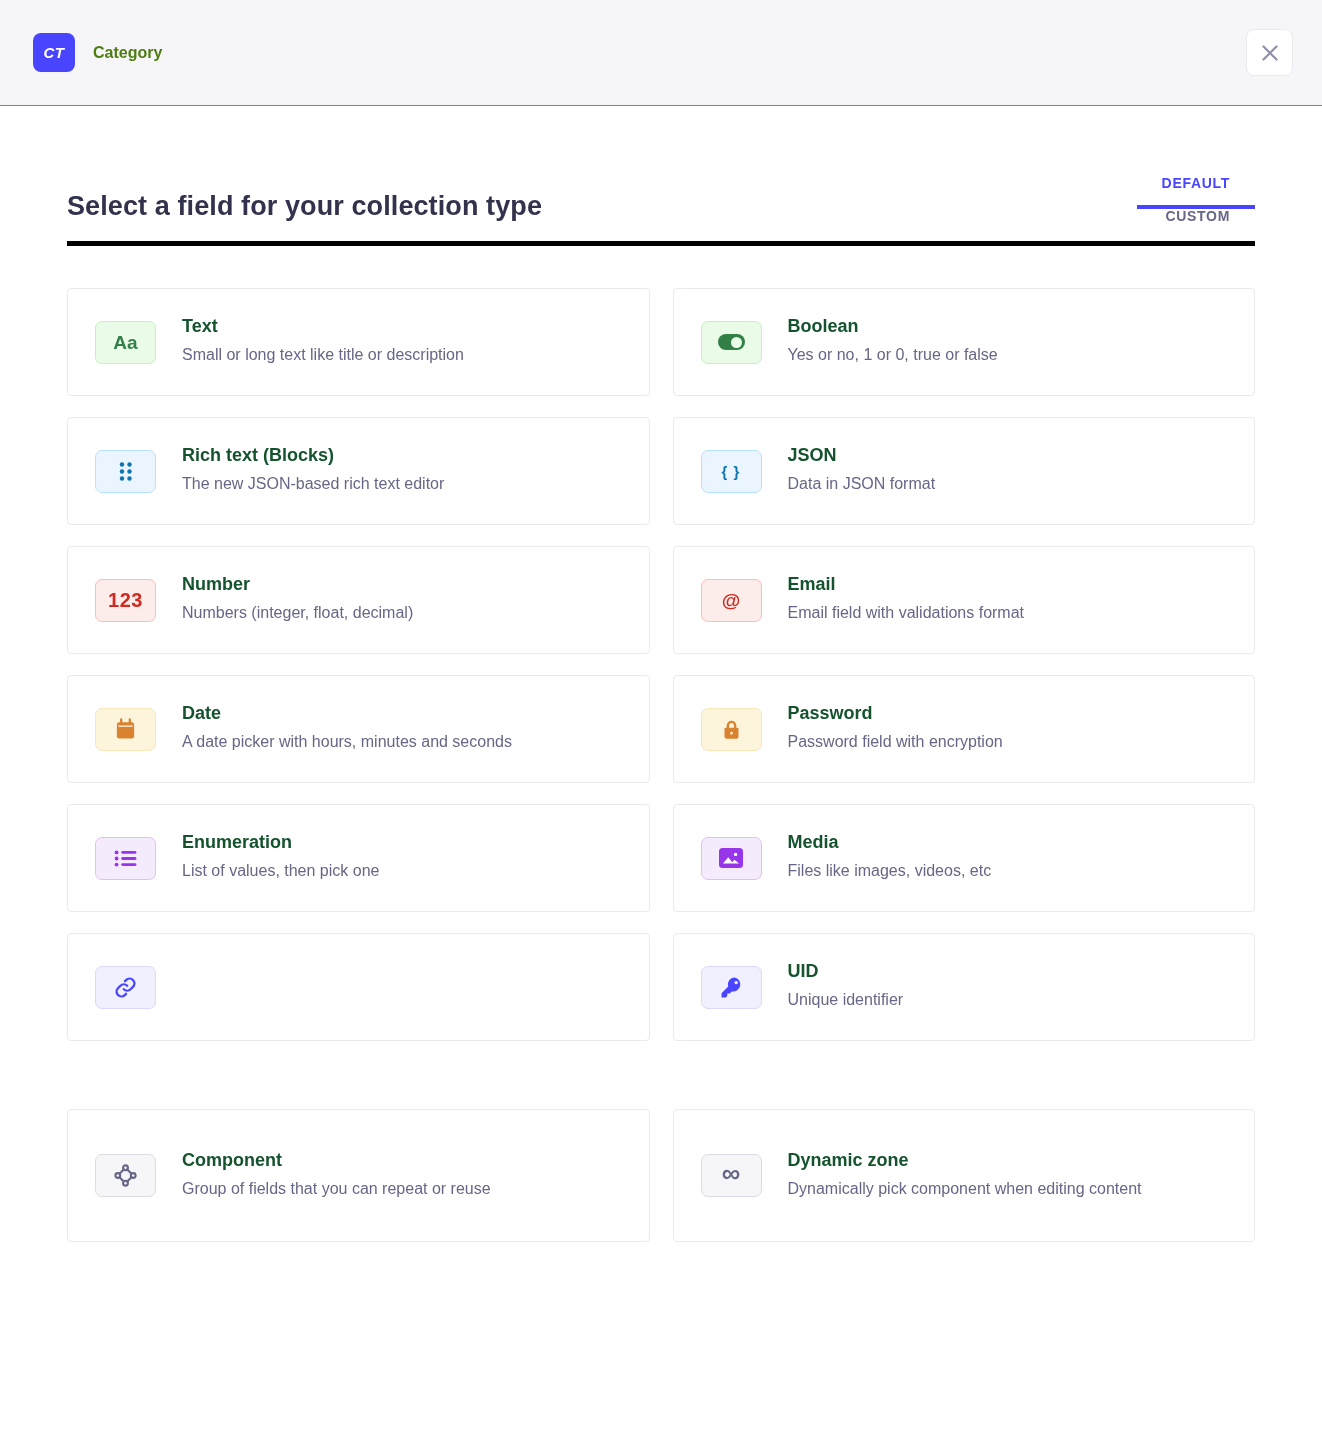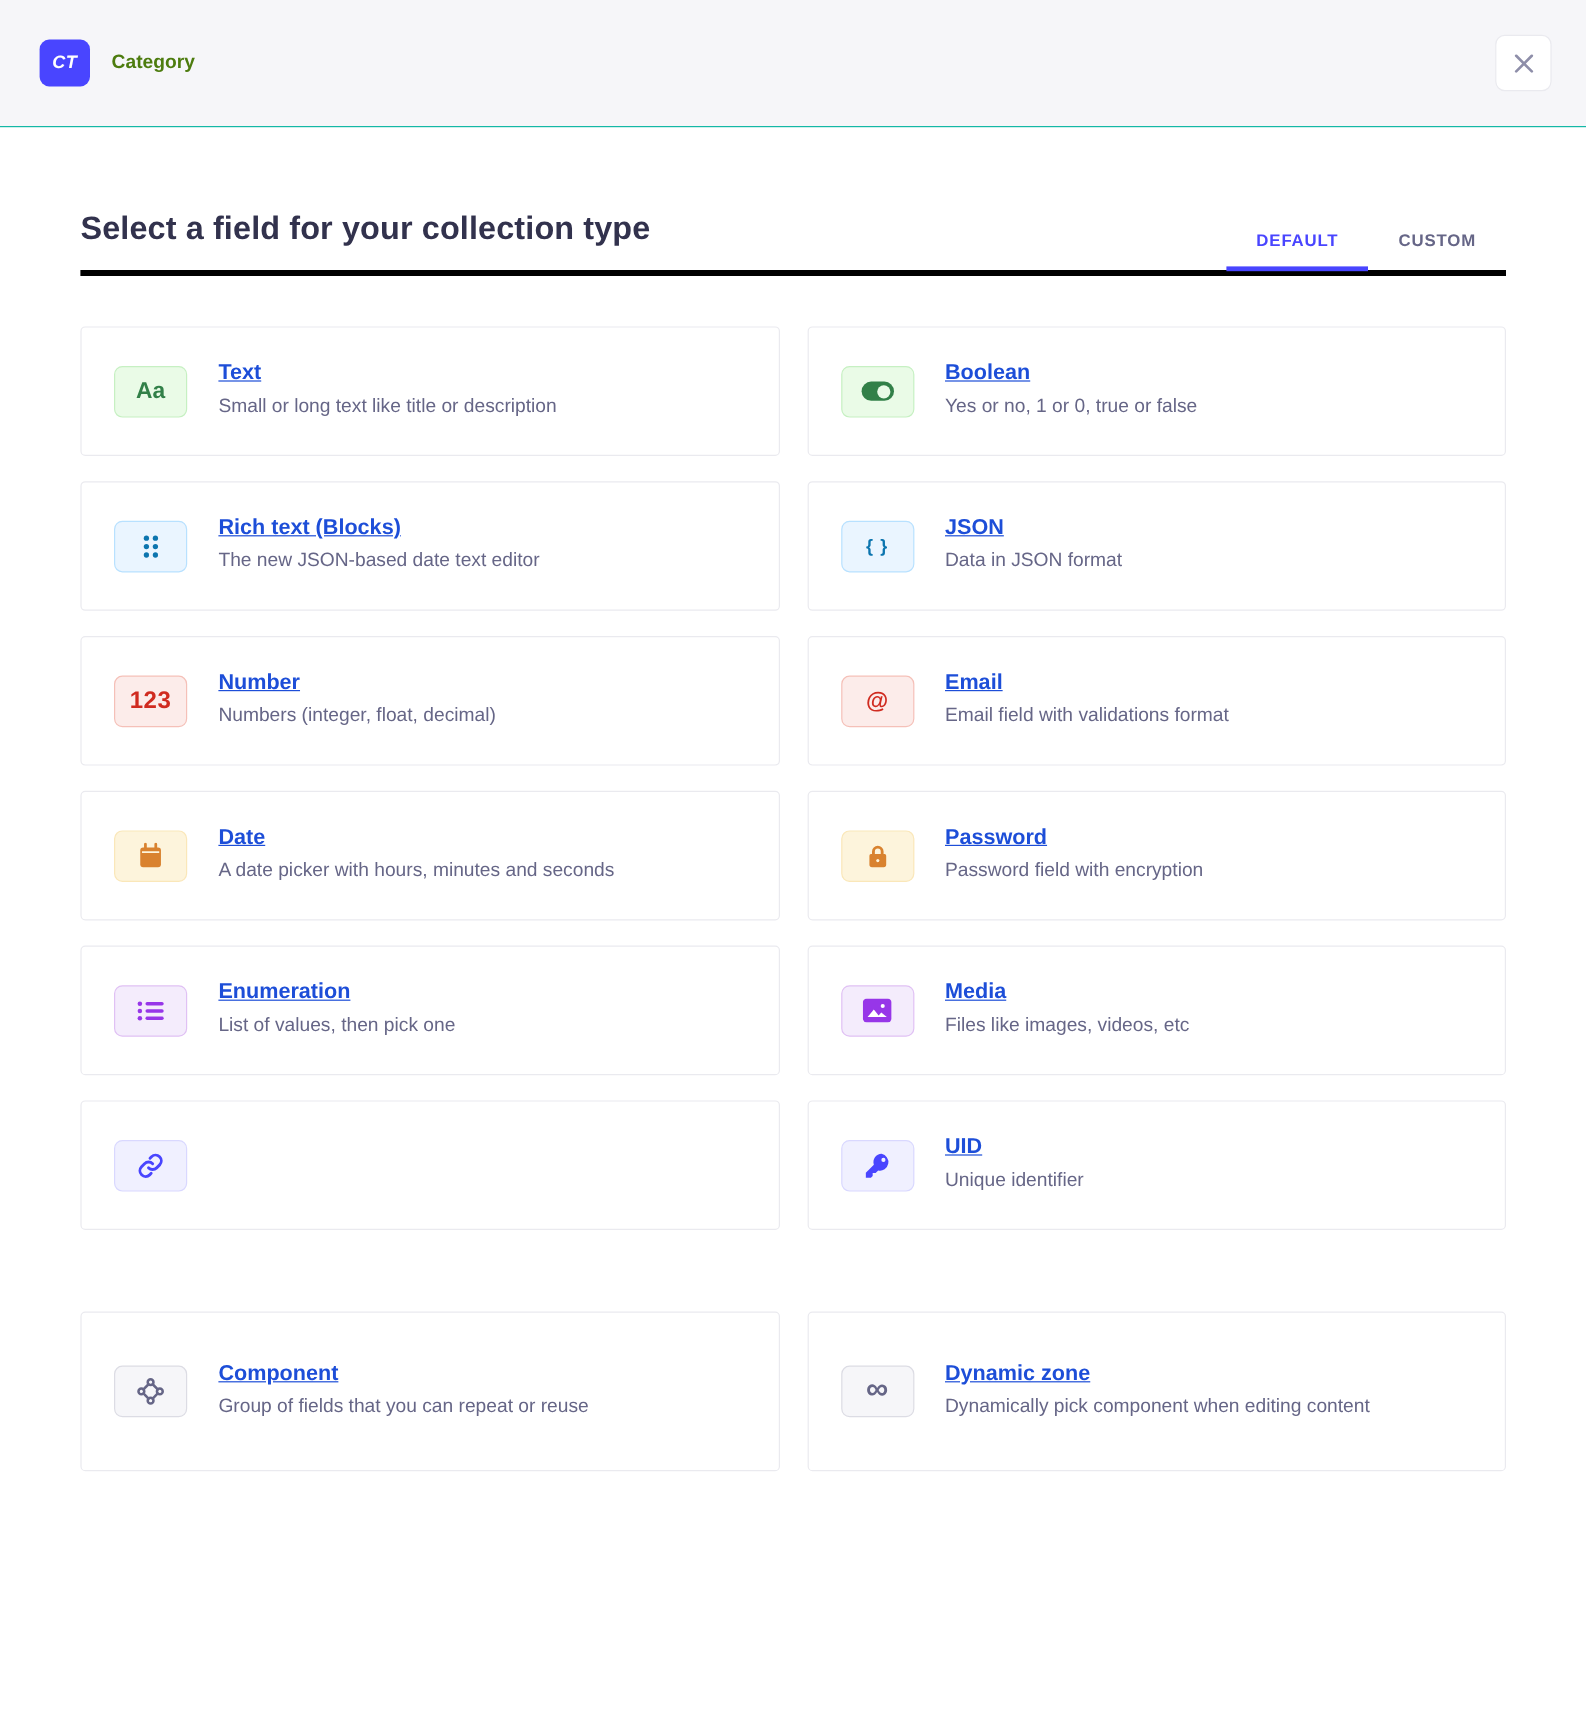--- a/index.html
+++ b/index.html
@@ -34,21 +34,21 @@
   }
   .close-btn svg { display: block; }
   
   .content { padding: 0 67px; }
   .title-row {
     display: flex; justify-content: space-between; align-items: flex-end;
     border-bottom: 5px solid #000000;
     padding-top: 69px;
   }
   .page-title { font-size: 27px; font-weight: 700; color: #32324d; margin: 0 0 19px 0; letter-spacing: .1px; }
-  .tabs { display: flex; align-items: flex-end; }
+  .tabs { display: flex; align-items: flex-end; flex-direction: column; }
   .tab {
     font-size: 14px; font-weight: 700; letter-spacing: .7px;
     color: #666687; padding: 0 25px 17px; position: relative; cursor: pointer;
     background: none; border: none; font-family: inherit;
   }
   .tab.active { color: #4945ff; }
   .tab.active::after {
     content: ""; position: absolute; left: 0; right: 0; bottom: -1px;
     height: 4px; background: #4945ff;
   }
@@ -84,21 +84,21 @@
   .glyph-json { font-size: 15px; letter-spacing: 1px; }
   .glyph-123  { font-size: 20px; letter-spacing: .5px; }
   .glyph-at   { font-size: 19px; }
   .glyph-inf  { font-size: 26px; margin-top: -5px; font-weight: 700; }
   .toggle { width: 27px; height: 16px; border-radius: 9px; background: #328048; position: relative; }
   .toggle::after {
     content: ""; position: absolute; top: 2.5px; right: 3px;
     width: 11px; height: 11px; border-radius: 50%; background: #eafbe7;
   }
   .card-text { min-width: 0; }
-  .card-title { font-size: 18px; font-weight: 700; color: #1d4ed8; margin-bottom: 6px; text-decoration: underline; }
+  .card-title { font-size: 18px; font-weight: 700; color: #14532d; margin-bottom: 6px; }
   .card-desc  { font-size: 16px; color: #666687; line-height: 1.55; }
 </style>
 </head>
 <body>
 
 <div class="topbar">
   <div class="ct-badge">
     <span>CT</span>
   </div>
   <div class="topbar-title">Category</div>
@@ -150,21 +150,21 @@
               <circle cx="14.5" cy="4.5" r="2.2"></circle>
               <circle cx="7" cy="11.5" r="2.2"></circle>
               <circle cx="14.5" cy="11.5" r="2.2"></circle>
               <circle cx="7" cy="18.5" r="2.2"></circle>
               <circle cx="14.5" cy="18.5" r="2.2"></circle>
             </g>
           </svg>
       </span>
       <div class="card-text">
         <div class="card-title">Rich text (Blocks)</div>
-        <div class="card-desc">The new JSON-based date text editor</div>
+        <div class="card-desc">The new JSON-based rich text editor</div>
       </div>
     </div>
 
     <div class="card">
       <span class="tile blue">
           <span class="glyph glyph-json">{ }</span>
         </span>
       <div class="card-text">
         <div class="card-title">JSON</div>
         <div class="card-desc">Data in JSON format</div>

